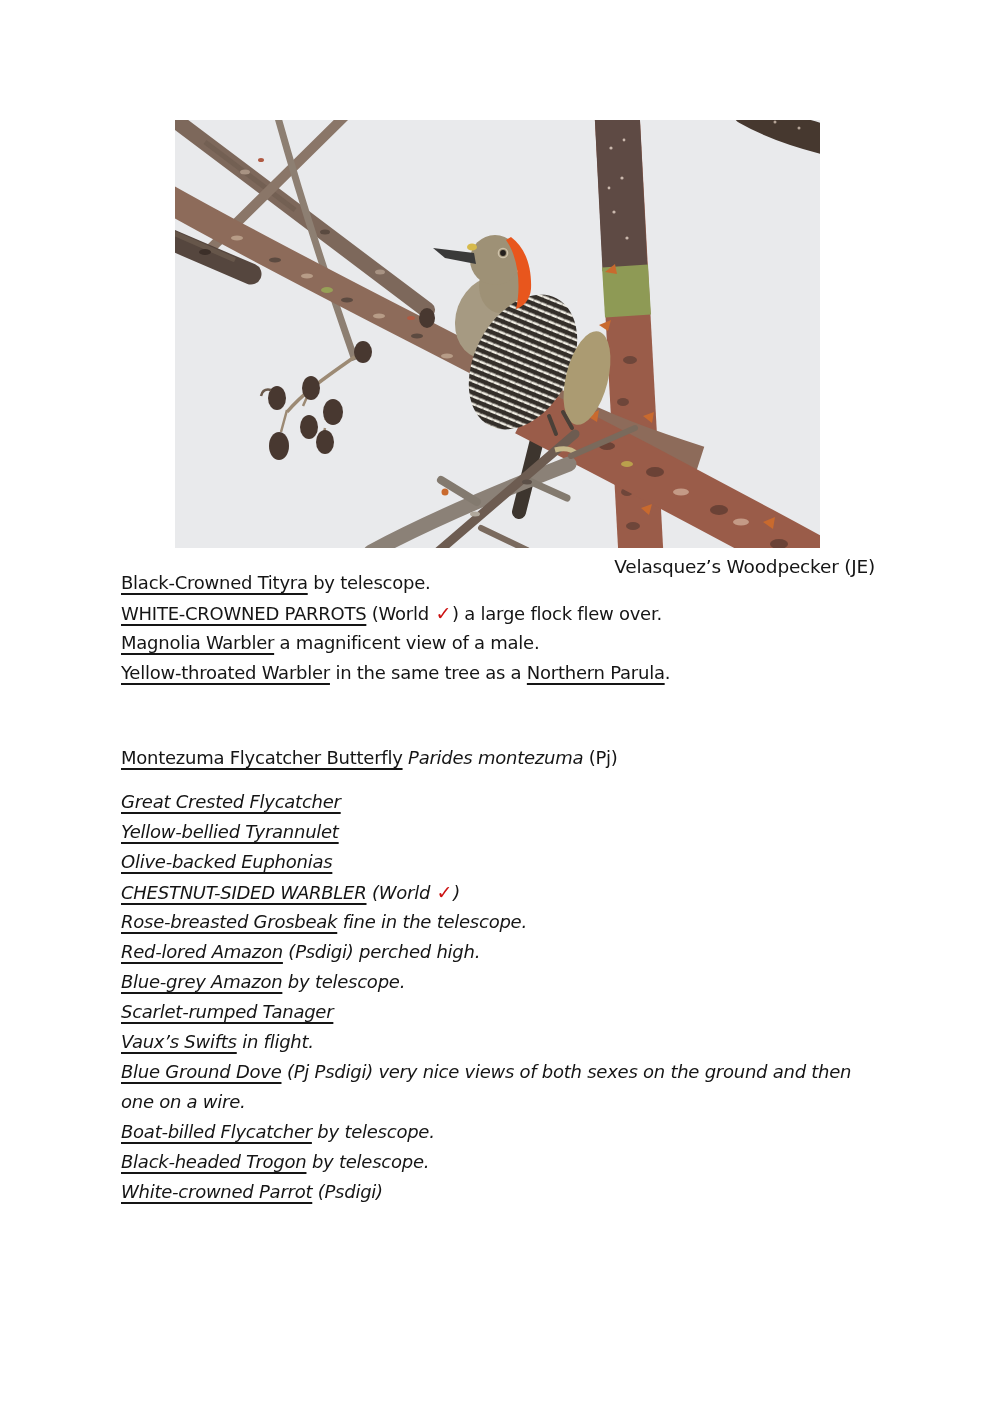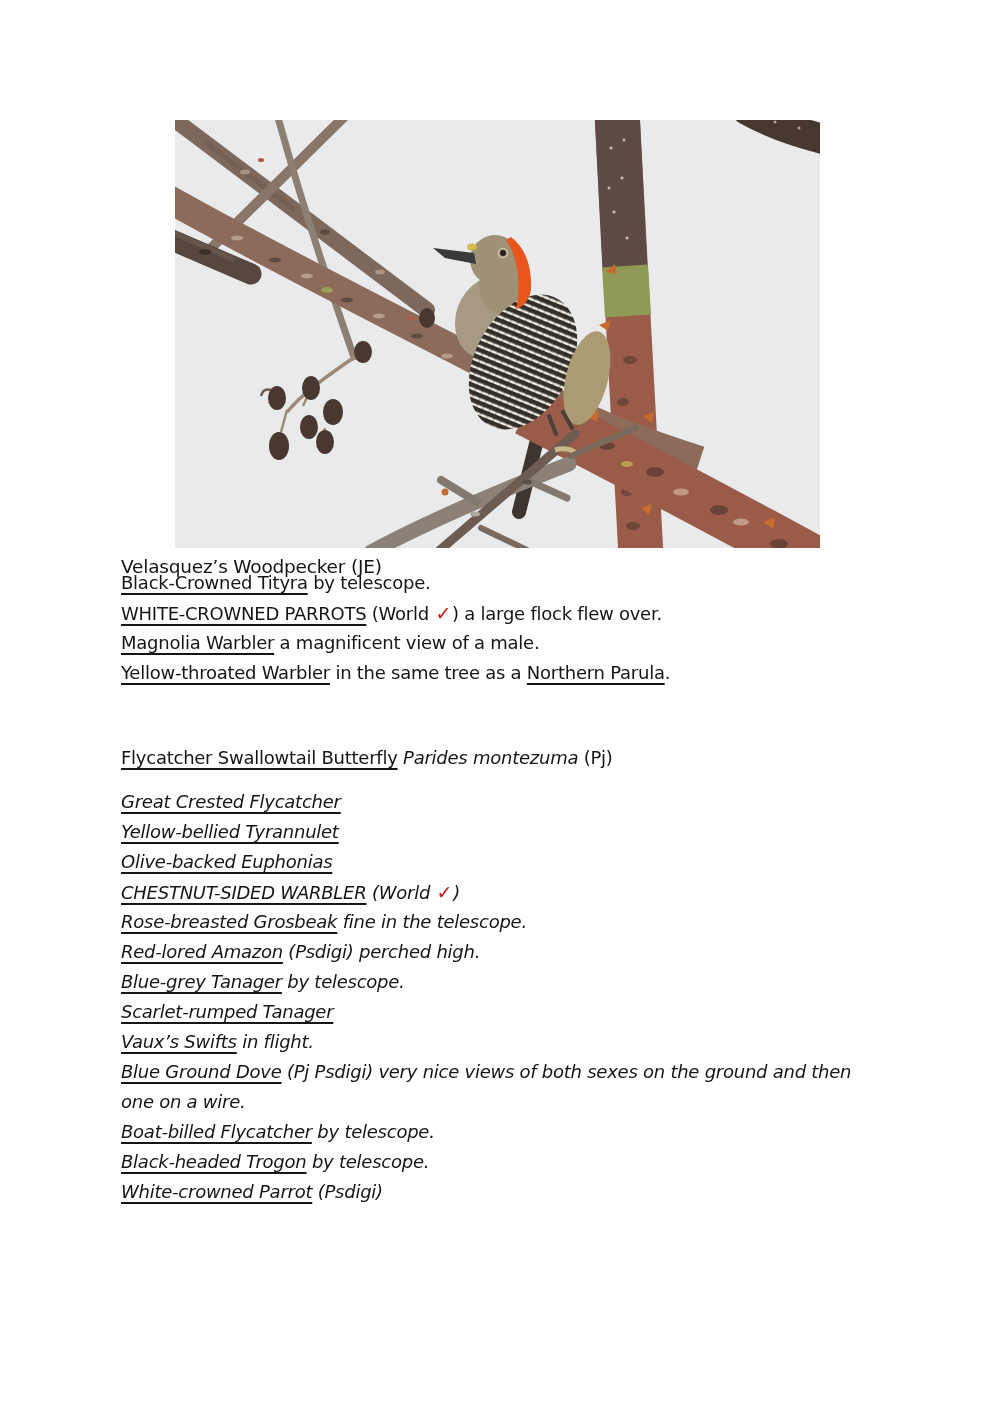--- a/index.html
+++ b/index.html
@@ -9,21 +9,21 @@
     color:#151515;
   }
   .page{position:absolute;inset:0;overflow:hidden;}
   .photo{
     position:absolute;left:175px;top:120px;width:645px;height:428px;
     overflow:hidden;
   }
   .photo svg{display:block;width:645px;height:428px;}
   .caption{
     position:absolute;left:121px;top:552px;width:754px;height:30px;
-    line-height:30px;text-align:left;font-size:18.5px;letter-spacing:-0.2px;
+    line-height:30px;text-align:right;font-size:18.5px;letter-spacing:-0.2px;
     white-space:nowrap;
   }
   .para{position:absolute;left:121px;width:760px;}
   .line{
     height:30px;line-height:30px;font-size:18px;letter-spacing:-0.25px;
     white-space:nowrap;
   }
   .line .u{
     text-decoration:underline;
     text-decoration-thickness:1.6px;
@@ -175,30 +175,30 @@
   <div class="caption">Velasquez’s Woodpecker (JE)</div>
 
   <div id="report">
       <div class="para" style="top: 568px;">
         <div class="line"><span class="u">Black-Crowned Tityra</span><span> by telescope.</span></div>
         <div class="line"><span class="u">WHITE-CROWNED PARROTS</span><span> (World </span><span class="check">✓</span><span>) a large flock flew over.</span></div>
         <div class="line"><span class="u">Magnolia Warbler</span><span> a magnificent view of a male.</span></div>
         <div class="line"><span class="u">Yellow-throated Warbler</span><span> in the same tree as a </span><span class="u">Northern Parula</span><span>.</span></div>
       </div>
       <div class="para" style="top: 743px;">
-        <div class="line"><span class="u">Flycatcher Swallowtail Butterfly</span><span> </span><span class="i">Parides montezuma</span><span> (Pj)</span></div>
+        <div class="line"><span class="u">Montezuma Flycatcher Butterfly</span><span> </span><span class="i">Parides montezuma</span><span> (Pj)</span></div>
       </div>
       <div class="para" style="top: 787px; font-style: italic;">
         <div class="line"><span class="u">Great Crested Flycatcher</span></div>
         <div class="line"><span class="u">Yellow-bellied Tyrannulet</span></div>
         <div class="line"><span class="u">Olive-backed Euphonias</span></div>
         <div class="line"><span class="u">CHESTNUT-SIDED WARBLER</span><span> (World </span><span class="check">✓</span><span>)</span></div>
         <div class="line"><span class="u">Rose-breasted Grosbeak</span><span> fine in the telescope.</span></div>
         <div class="line"><span class="u">Red-lored Amazon</span><span> (Psdigi) perched high.</span></div>
-        <div class="line"><span class="u">Blue-grey Tanager</span><span> by telescope.</span></div>
+        <div class="line"><span class="u">Blue-grey Amazon</span><span> by telescope.</span></div>
         <div class="line"><span class="u">Scarlet-rumped Tanager</span></div>
         <div class="line"><span class="u">Vaux’s Swifts</span><span> in flight.</span></div>
         <div class="line"><span class="u">Blue Ground Dove</span><span> (Pj Psdigi) very nice views of both sexes on the ground and then</span></div>
         <div class="line"><span>one on a wire.</span></div>
         <div class="line"><span class="u">Boat-billed Flycatcher</span><span> by telescope.</span></div>
         <div class="line"><span class="u">Black-headed Trogon</span><span> by telescope.</span></div>
         <div class="line"><span class="u">White-crowned Parrot</span><span> (Psdigi)</span></div>
       </div>
     </div>
 

